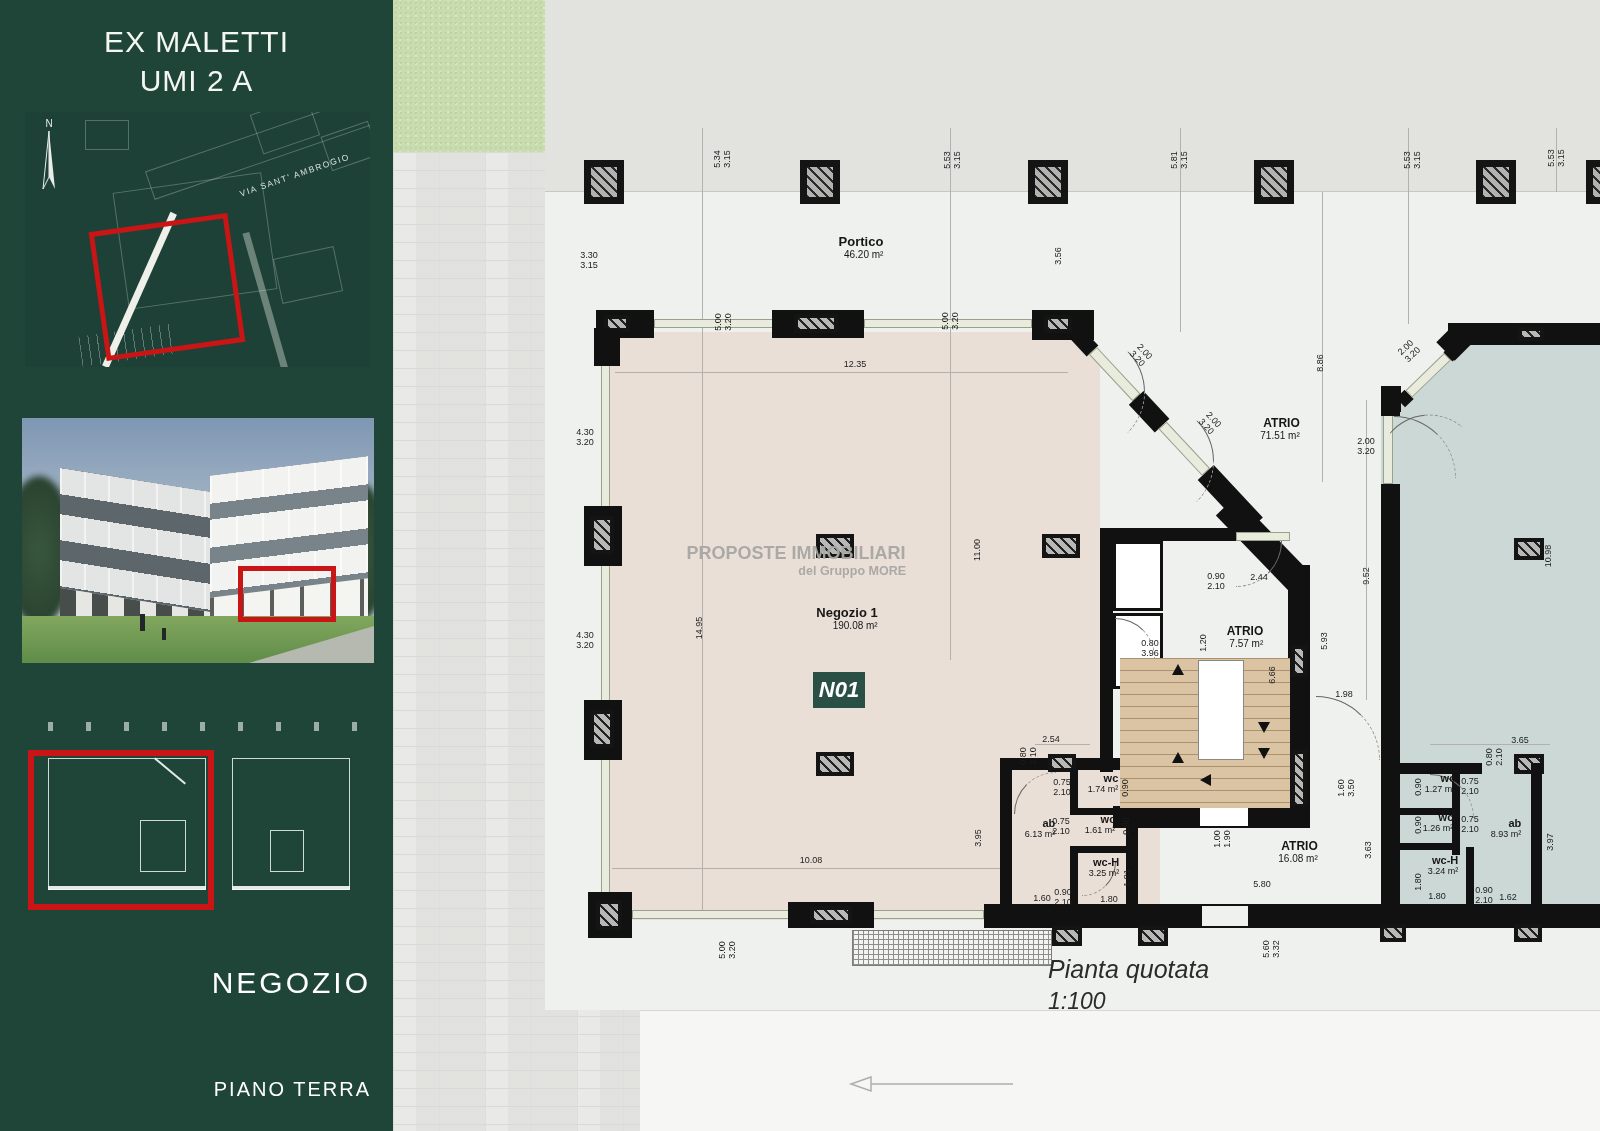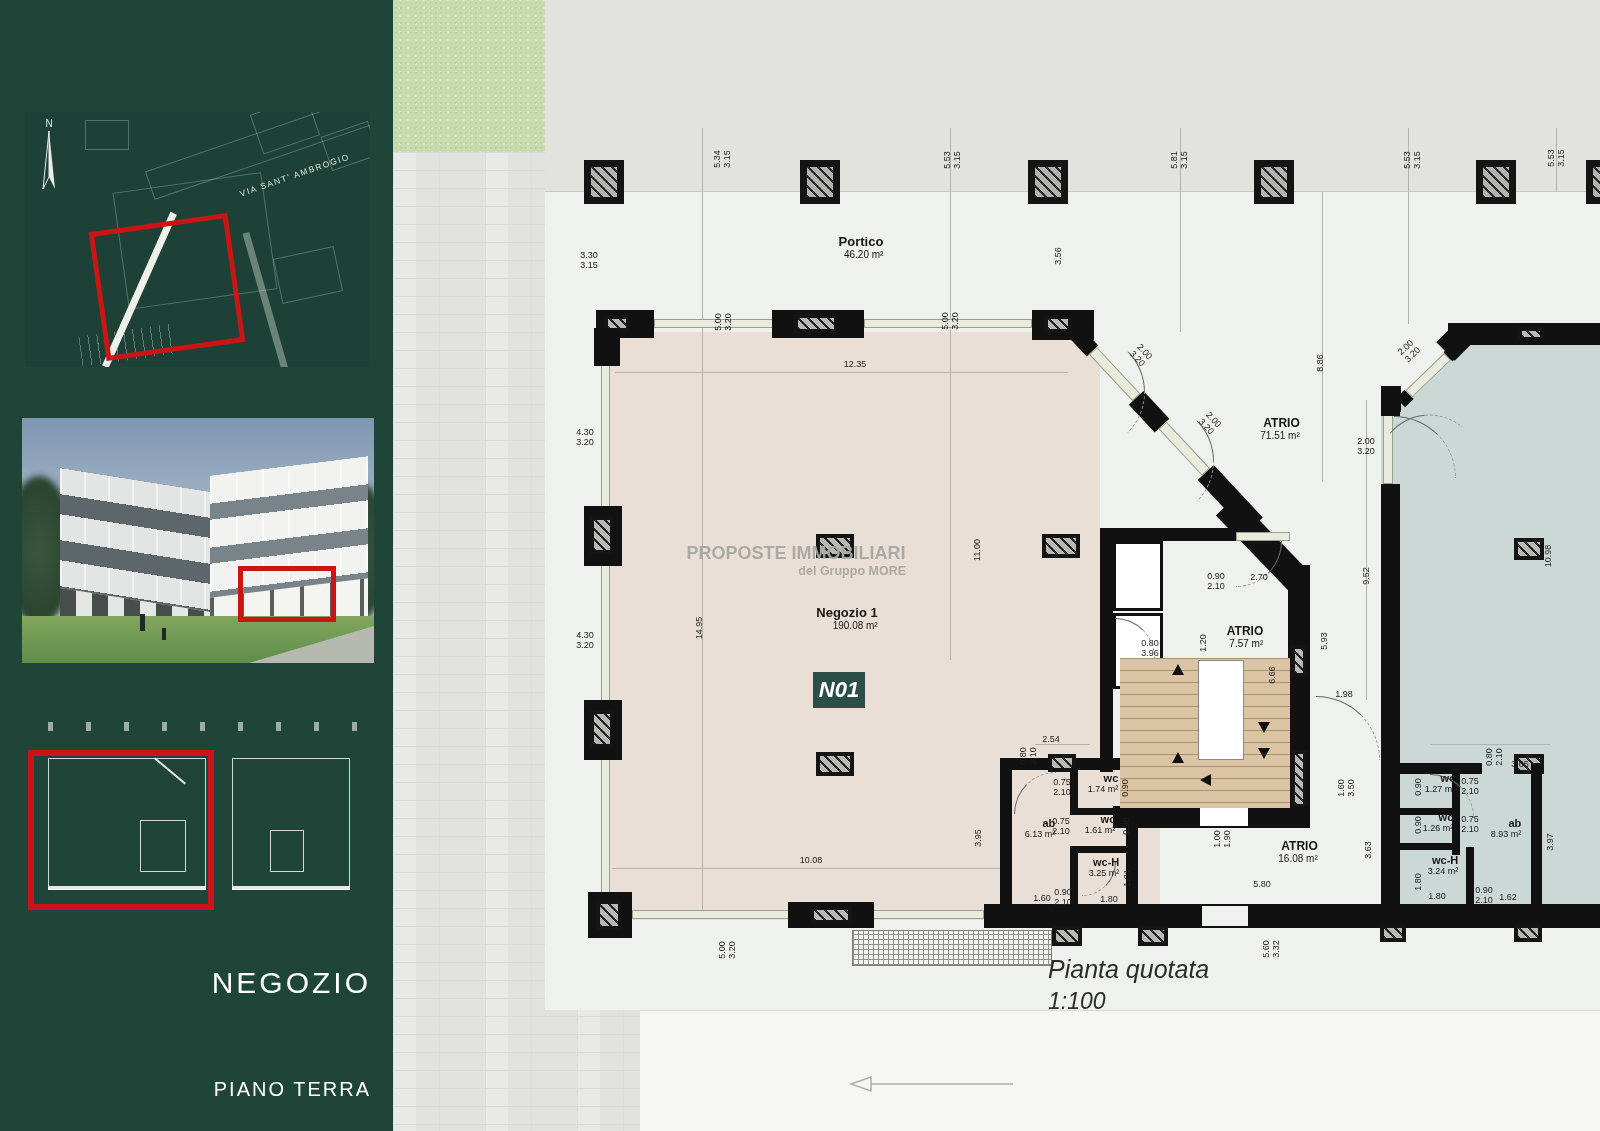--- a/index.html
+++ b/index.html
@@ -364,21 +364,21 @@
         <div class="dim r0" style="left: 585px; top: 437px;">4.30
 3.20</div>
         <div class="dim r0" style="left: 585px; top: 640px;">4.30
 3.20</div>
         <div class="dim r1" style="left: 699px; top: 628px;">14.95</div>
         <div class="dim r1" style="left: 977px; top: 550px;">11.00</div>
         <div class="dim r1" style="left: 1366px; top: 576px;">9.52</div>
         <div class="dim r1" style="left: 1548px; top: 556px;">10.98</div>
         <div class="dim r0" style="left: 1216px; top: 581px;">0.90
 2.10</div>
-        <div class="dim r0" style="left: 1259px; top: 577px;">2.70</div>
+        <div class="dim r0" style="left: 1259px; top: 577px;">2.44</div>
         <div class="dim r0" style="left: 1150px; top: 648px;">0.80
 3.96</div>
         <div class="dim r1" style="left: 1203px; top: 643px;">1.20</div>
         <div class="dim r1" style="left: 1272px; top: 675px;">6.66</div>
         <div class="dim r1" style="left: 1324px; top: 641px;">5.93</div>
         <div class="dim r0" style="left: 1344px; top: 694px;">1.98</div>
         <div class="dim r0" style="left: 1051px; top: 739px;">2.54</div>
         <div class="dim r1" style="left: 1028px; top: 756px;">0.80
 2.10</div>
         <div class="dim r0" style="left: 1062px; top: 787px;">0.75
@@ -395,21 +395,21 @@
         <div class="dim r1" style="left: 978px; top: 838px;">3.95</div>
         <div class="dim r0" style="left: 811px; top: 860px;">10.08</div>
         <div class="dim r1" style="left: 727px; top: 950px;">5.00
 3.20</div>
         <div class="dim r1" style="left: 1222px; top: 839px;">1.00
 1.90</div>
         <div class="dim r0" style="left: 1262px; top: 884px;">5.80</div>
         <div class="dim r1" style="left: 1346px; top: 788px;">1.60
 3.50</div>
         <div class="dim r1" style="left: 1368px; top: 850px;">3.63</div>
-        <div class="dim r0" style="left: 1520px; top: 740px; margin-top: 24px;">3.65</div>
+        <div class="dim r0" style="left: 1520px; top: 740px;">3.65</div>
         <div class="dim r1" style="left: 1494px; top: 757px;">0.80
 2.10</div>
         <div class="dim r1" style="left: 1418px; top: 787px;">0.90</div>
         <div class="dim r0" style="left: 1470px; top: 786px;">0.75
 2.10</div>
         <div class="dim r1" style="left: 1418px; top: 825px;">0.90</div>
         <div class="dim r0" style="left: 1470px; top: 824px;">0.75
 2.10</div>
         <div class="dim r1" style="left: 1418px; top: 882px;">1.80</div>
         <div class="dim r0" style="left: 1437px; top: 896px;">1.80</div>
@@ -417,20 +417,22 @@
 2.10</div>
         <div class="dim r0" style="left: 1508px; top: 897px; text-align: center;">1.62</div>
         <div class="dim r1" style="left: 1550px; top: 842px;">3.97</div>
         <div class="dim r1" style="left: 1271px; top: 949px;">5.60
 3.32</div>
       </div>
   </main>
 
   <aside class="sidebar">
     <div class="sb-title">
+      <div>EX MALETTI</div>
+      <div>UMI 2 A</div>
     </div>
 
     <div class="sitemap">
       <div class="compass">
         <div>N</div>
         <svg width="20" height="62" viewBox="0 0 20 62">
           <path d="M10 2 L16 60 L10 48 Z" fill="#e9ede9"></path>
           <path d="M10 2 L4 60 L10 48 Z" fill="none" stroke="#e9ede9" stroke-width="1"></path>
         </svg>
       </div>

